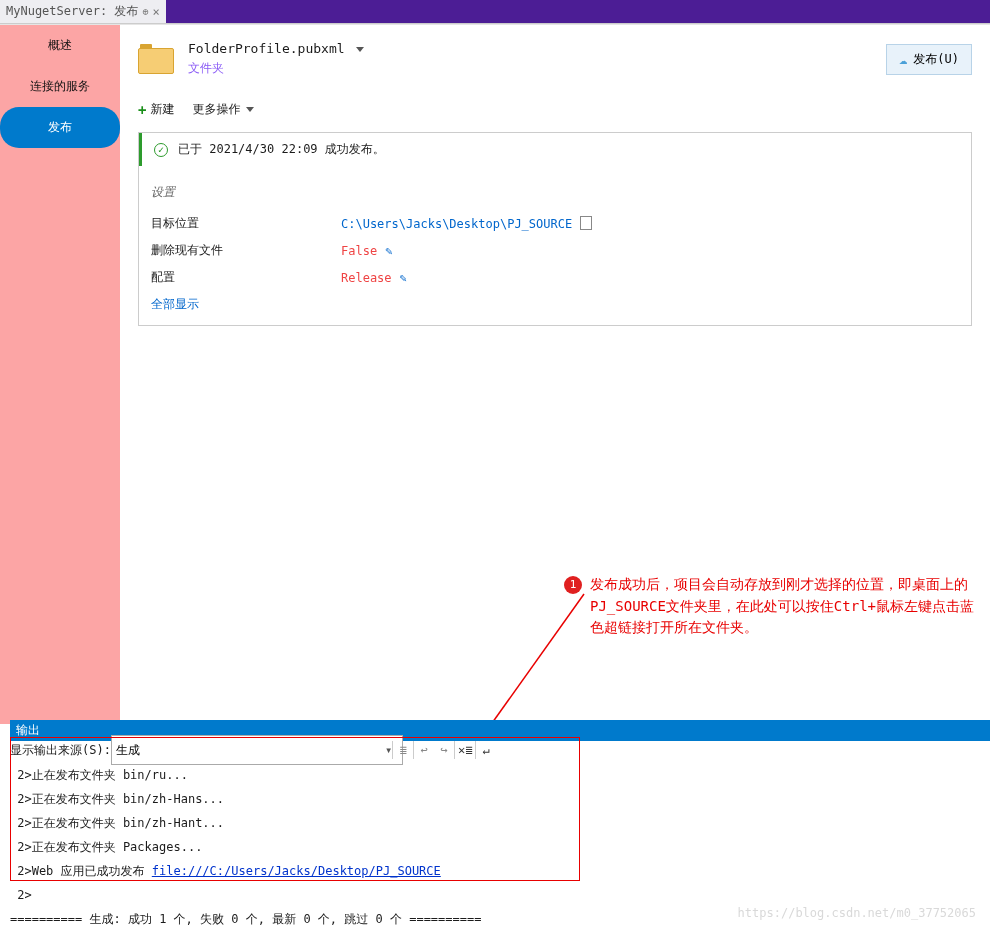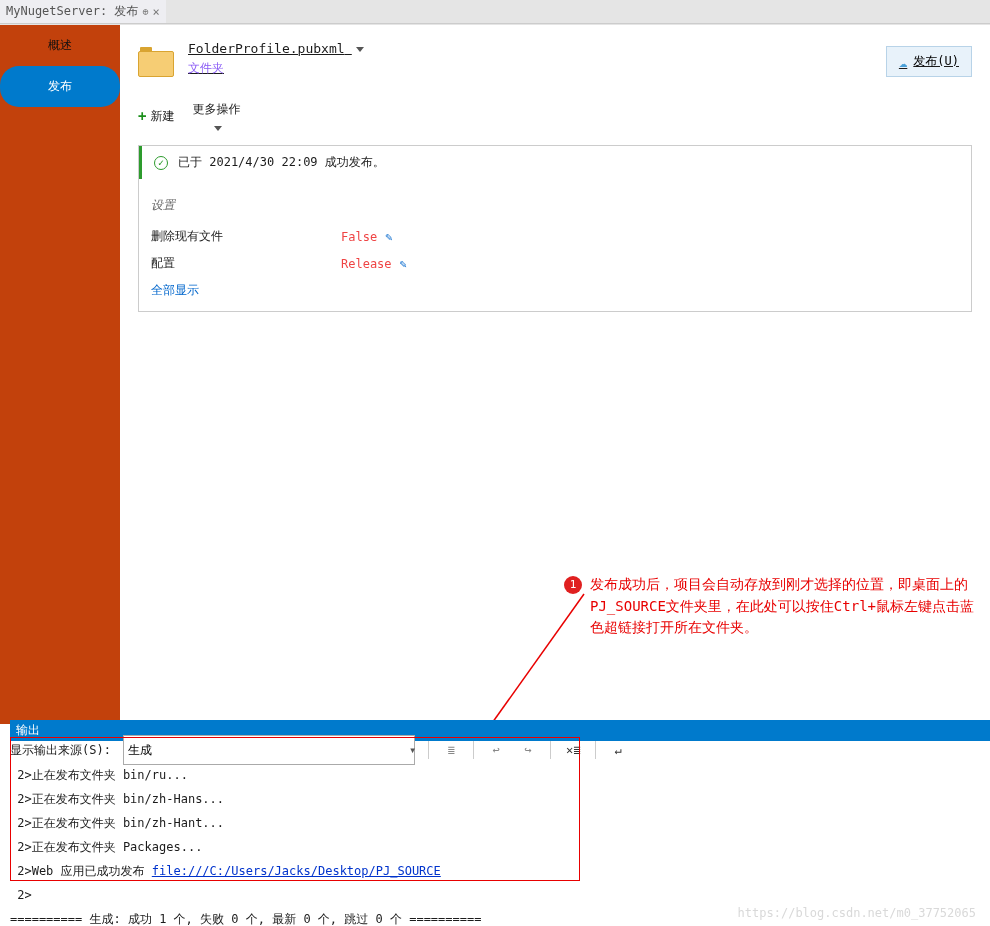--- a/index.html
+++ b/index.html
@@ -1,41 +1,41 @@
 <!DOCTYPE html>
 <html><head>
 <meta charset="utf-8">
 <style>
 * { margin: 0; padding: 0; box-sizing: border-box; font-family: "Microsoft YaHei", Consolas, monospace, sans-serif; }
 body { background: #fff; width: 990px; height: 926px; overflow: hidden; position: relative; font-size: 12px; color: #1b1b1b; }
 
-.tab-strip { height: 24px; background: #e5e5e5; border-bottom: 1px solid #ccc; display: flex; align-items: stretch; }
+.tab-strip { height: 24px; background: #4c1d95; border-bottom: 1px solid #ccc; display: flex; align-items: stretch; }
 .doc-tab { display: flex; align-items: center; padding: 0 6px; font-size: 12px; color: #555; background: #eeeef2; gap: 4px; }
 
 .body-area { display: flex; height: 700px; border-top: 1px solid #e5e5e5; }
-.sidebar { width: 120px; background: #c2410c; }
+.sidebar { width: 120px; background: #fca5a5; }
 .sidebar-item { padding: 12px 0; text-align: center; font-size: 12px; color: #111; cursor: pointer; }
 .sidebar-item.active { background: #007acc; color: #fff; border-radius: 19px; }
 
 .content { flex: 1; padding: 16px 18px 0 18px; overflow: hidden; }
-.profile-row { display: flex; align-items: flex-end; gap: 14px; text-decoration: underline; }
+.profile-row { display: flex; align-items: center; gap: 14px; }
 .folder-icon { width: 36px; height: 30px; position: relative; }
 .folder-icon .tab { position: absolute; top: 0; left: 2px; width: 12px; height: 4px; background: #d9a431; border-radius: 1px 1px 0 0; }
 .folder-icon .body { position: absolute; top: 4px; left: 0; width: 36px; height: 26px; background: #f6cd74; border: 1px solid #d9a431; border-radius: 2px; }
 .profile-name { font-family: Consolas, monospace; font-size: 13px; }
 .profile-sub { color: #8b5cf6; font-size: 12px; margin-top: 4px; }
 .caret-down { width: 0; height: 0; border-left: 4px solid transparent; border-right: 4px solid transparent; border-top: 5px solid #555; display: inline-block; margin-left: 4px; vertical-align: middle; }
 
 .publish-btn { margin-left: auto; border: 1px solid #b8d3e8; background: #e8f2fa; padding: 6px 12px; display: flex; align-items: center; gap: 6px; font-size: 12px; cursor: pointer; }
 .publish-btn .cloud { color: #4aa0d8; font-size: 14px; }
 
 .toolbar-row { display: flex; gap: 18px; align-items: center; margin-top: 24px; font-size: 12px; }
 .new-btn { display: flex; gap: 4px; align-items: center; cursor: pointer; }
 .new-btn .plus { color: #1a8f1a; font-weight: bold; font-size: 14px; }
-.more-btn { display: flex; align-items: center; gap: 8px; cursor: pointer; flex-direction: column; }
+.more-btn { display: flex; align-items: center; gap: 2px; cursor: pointer; }
 
 .status-panel { margin-top: 14px; border: 1px solid #ccc; }
 .status-row { padding: 8px 12px; display: flex; align-items: center; gap: 10px; border-left: 3px solid #2d9b2d; font-family: Consolas, "Microsoft YaHei", monospace; font-size: 12px; }
 .status-row .check { width: 14px; height: 14px; border: 1.5px solid #2d9b2d; border-radius: 50%; display: flex; align-items: center; justify-content: center; color: #2d9b2d; font-size: 10px; }
 
 .settings-block { margin-top: 18px; padding: 0 12px 12px 12px; }
 .section-title { color: #666; font-size: 12px; margin-bottom: 14px; font-style: italic; }
 .kv-row { display: flex; align-items: center; margin-bottom: 10px; font-size: 12px; }
 .kv-label { width: 190px; }
 .kv-value { color: #ef4444; font-family: Consolas, monospace; }
@@ -43,21 +43,21 @@
 .kv-edit { color: #0066cc; margin-left: 8px; cursor: pointer; }
 .copy-ic { margin-left: 8px; border: 1px solid #888; width: 10px; height: 12px; position: relative; display: inline-block; }
 .copy-ic::after { content: ""; position: absolute; top: -3px; right: -3px; width: 10px; height: 12px; border: 1px solid #888; background: #fff; }
 .show-all { color: #0066cc; cursor: pointer; margin-top: 6px; }
 
 .annotation { position: absolute; top: 574px; left: 590px; width: 390px; color: #e80000; font-size: 14px; line-height: 1.55; }
 .anno-badge { position: absolute; left: -26px; top: 2px; width: 18px; height: 18px; border-radius: 50%; background: #e02020; color: #fff; font-size: 11px; display: flex; align-items: center; justify-content: center; }
 
 .output-header { position: absolute; top: 720px; left: 10px; right: 0; background: #007acc; color: #fff; font-size: 12px; padding: 2px 6px; }
 
-.output-toolbar { position: absolute; top: 738px; left: 10px; right: 10px; height: 24px; display: flex; align-items: center; gap: 12px; font-size: 12px; }
+.output-toolbar { position: absolute; top: 738px; left: 10px; right: 10px; height: 24px; display: flex; align-items: center; gap: 0; font-size: 12px; }
 .output-select { border: 1px solid #aaa; height: 21px; width: 292px; padding: 14px 4px; font-size: 12px; font-family: Consolas, "Microsoft YaHei"; }
 .tool-icon { width: 20px; height: 20px; display: flex; align-items: center; justify-content: center; color: #888; border: 1px solid transparent; }
 .tool-sep { width: 1px; height: 18px; background: #ccc; }
 
 .output-text { position: absolute; top: 763px; left: 10px; right: 10px; font-family: Consolas, "Microsoft YaHei", monospace; font-size: 12px; line-height: 24px; white-space: pre; }
 .output-text .lnk { color: #0033cc; text-decoration: underline; }
 .cursor-bar { display: inline-block; width: 1px; height: 13px; background: #000; vertical-align: middle; }
 
 .red-box { position: absolute; top: 737px; left: 10px; width: 570px; height: 144px; border: 1px solid #e80000; pointer-events: none; }
 .arrow-svg { position: absolute; top: 590px; left: 474px; pointer-events: none; }
@@ -71,20 +71,21 @@
   <div class="doc-tab">
     <span>MyNugetServer: 发布</span>
     <span style="font-size:10px;color:#777;">⊕</span>
     <span style="color:#777;">×</span>
   </div>
 </div>
 
 <div class="body-area">
   <div class="sidebar">
     <div class="sidebar-item">概述</div>
+    <div class="sidebar-item">连接的服务</div>
     <div class="sidebar-item active">发布</div>
   </div>
 
   <div class="content">
     <div class="profile-row">
       <div class="folder-icon">
         <div class="tab"></div>
           <div class="body"></div>
       </div>
       <div>
@@ -112,20 +113,25 @@
     </div>
 
     <div class="status-panel">
       <div class="status-row">
         <span class="check">✓</span>
         <span>已于 2021/4/30 22:09 成功发布。</span>
       </div>
       <div class="settings-block">
         <div class="section-title">设置</div>
 
+        <div class="kv-row">
+          <span class="kv-label">目标位置</span>
+          <span class="kv-value link">C:\Users\Jacks\Desktop\PJ_SOURCE</span>
+          <span class="copy-ic"></span>
+        </div>
         <div class="kv-row">
           <span class="kv-label">删除现有文件</span>
           <span class="kv-value">False</span>
           <span class="kv-edit">✎</span>
         </div>
         <div class="kv-row">
           <span class="kv-label">配置</span>
           <span class="kv-value">Release</span>
           <span class="kv-edit">✎</span>
         </div>

